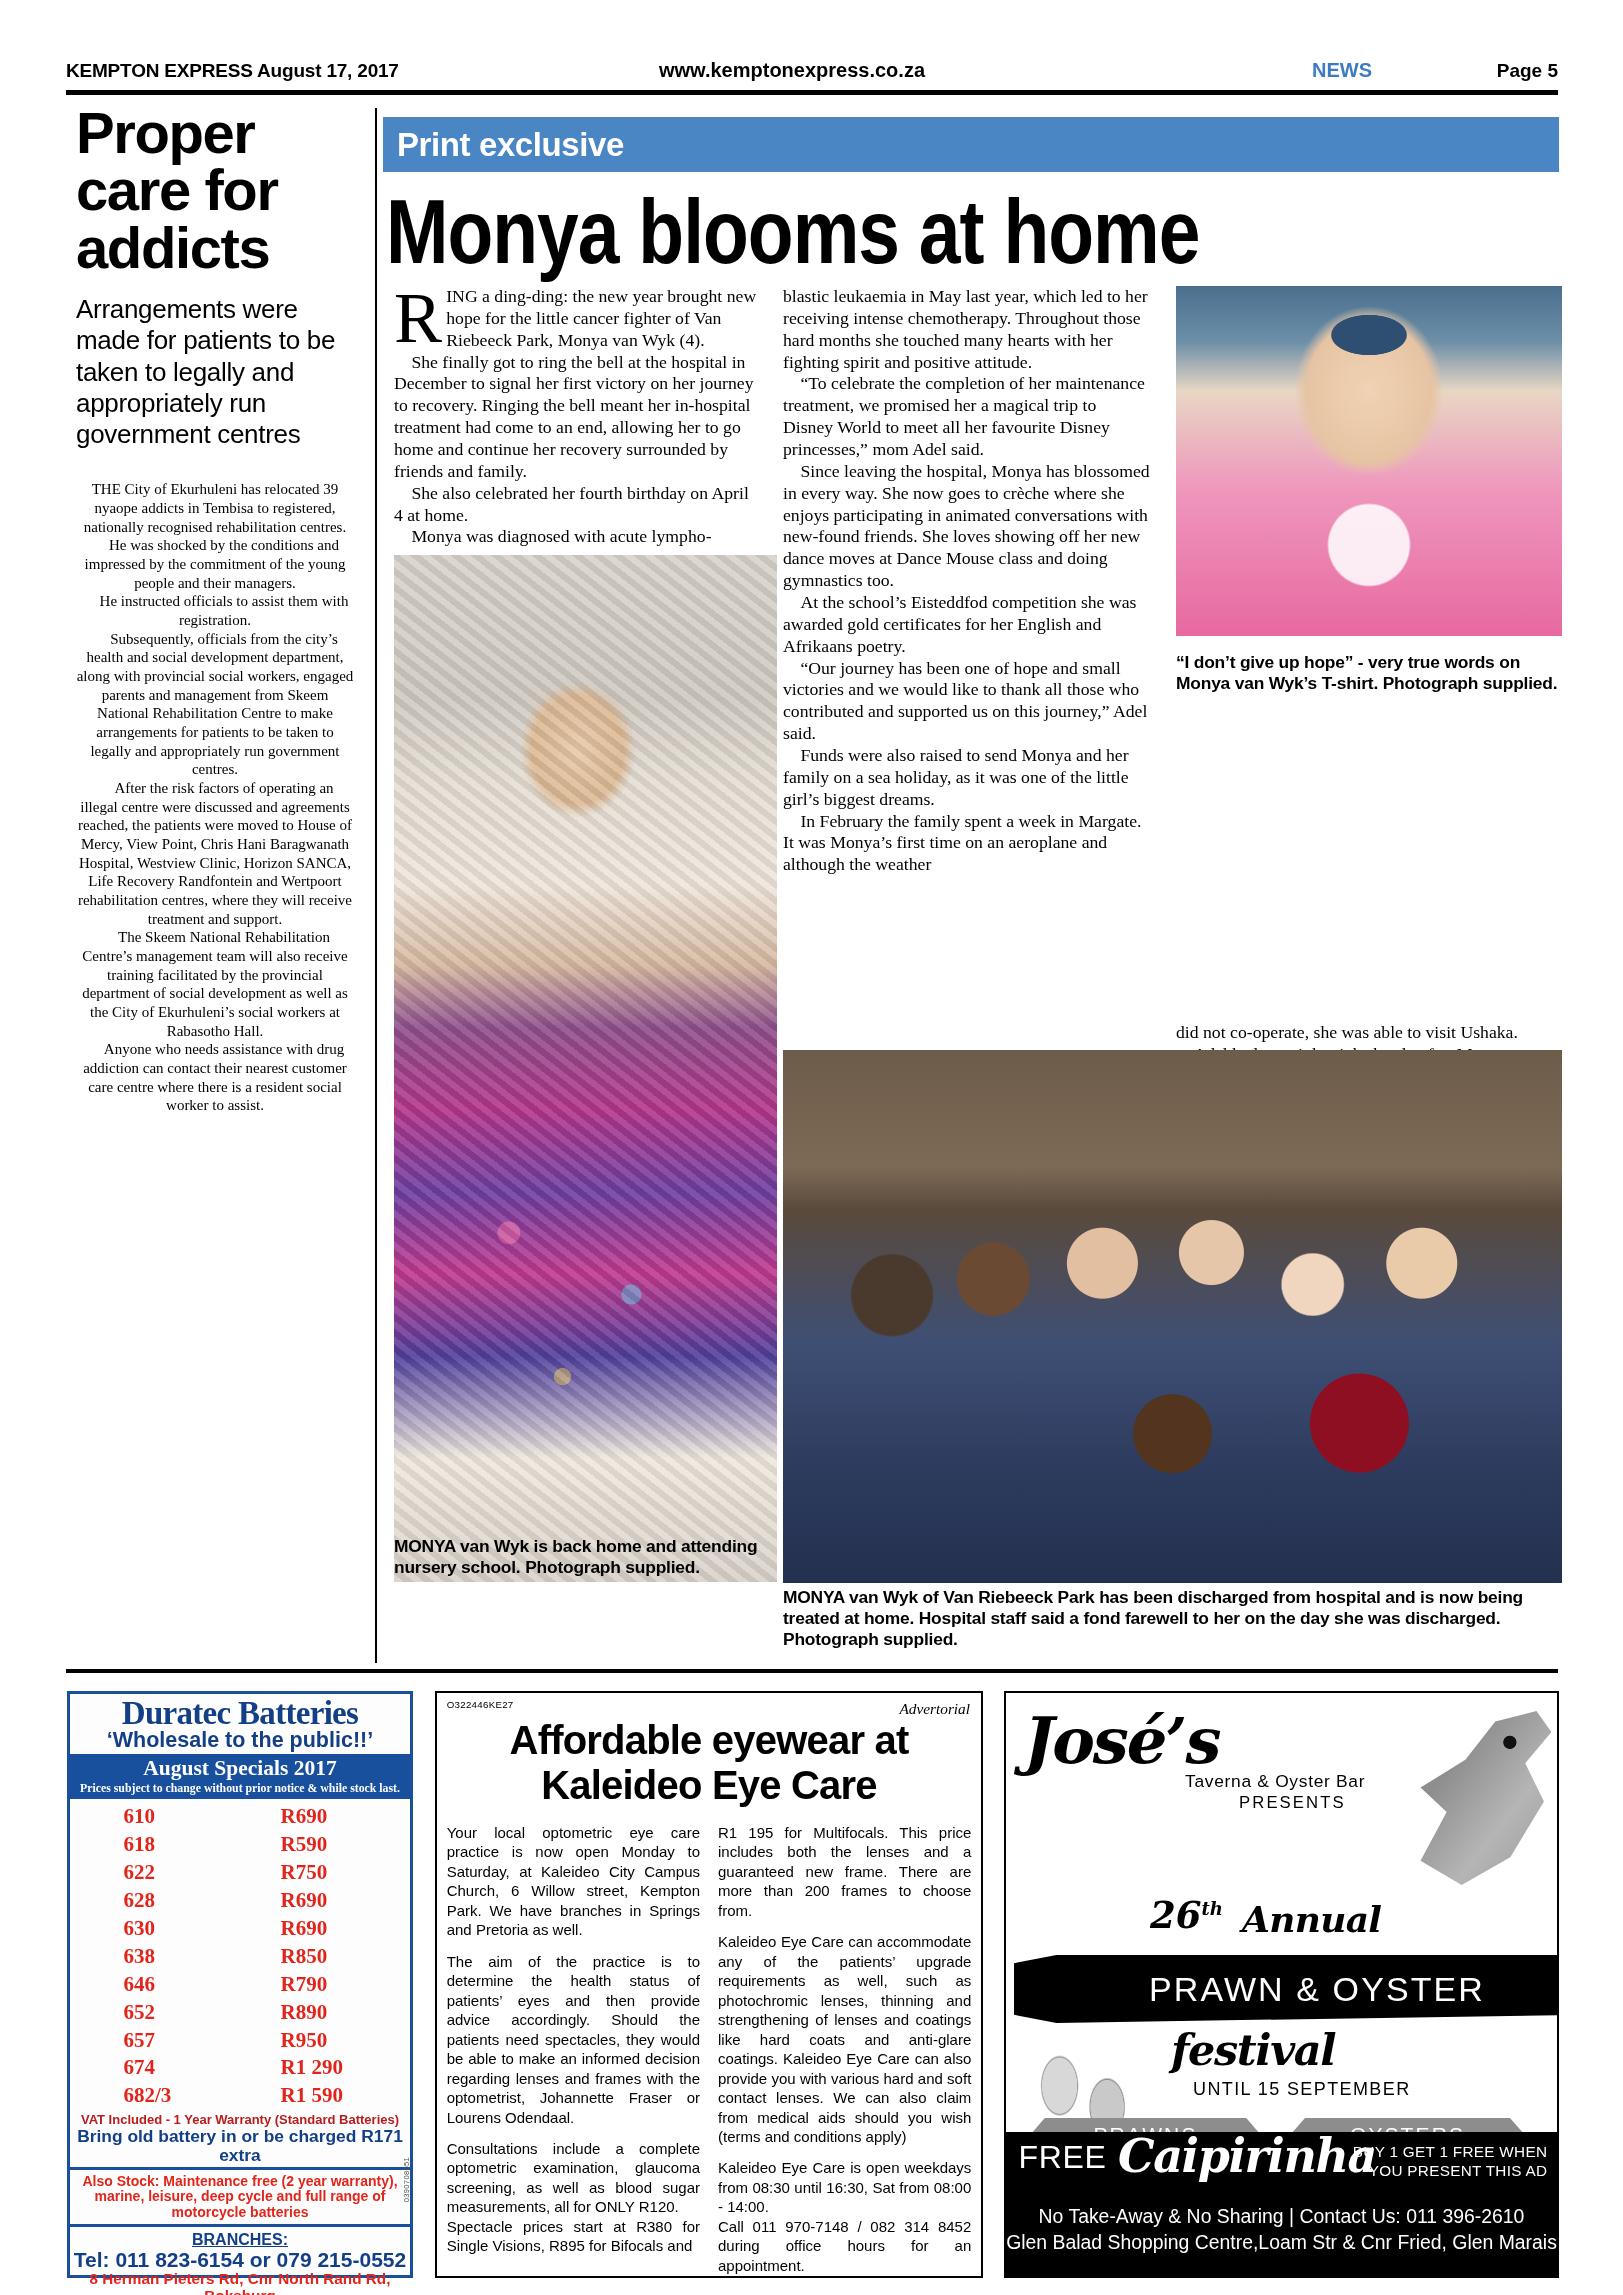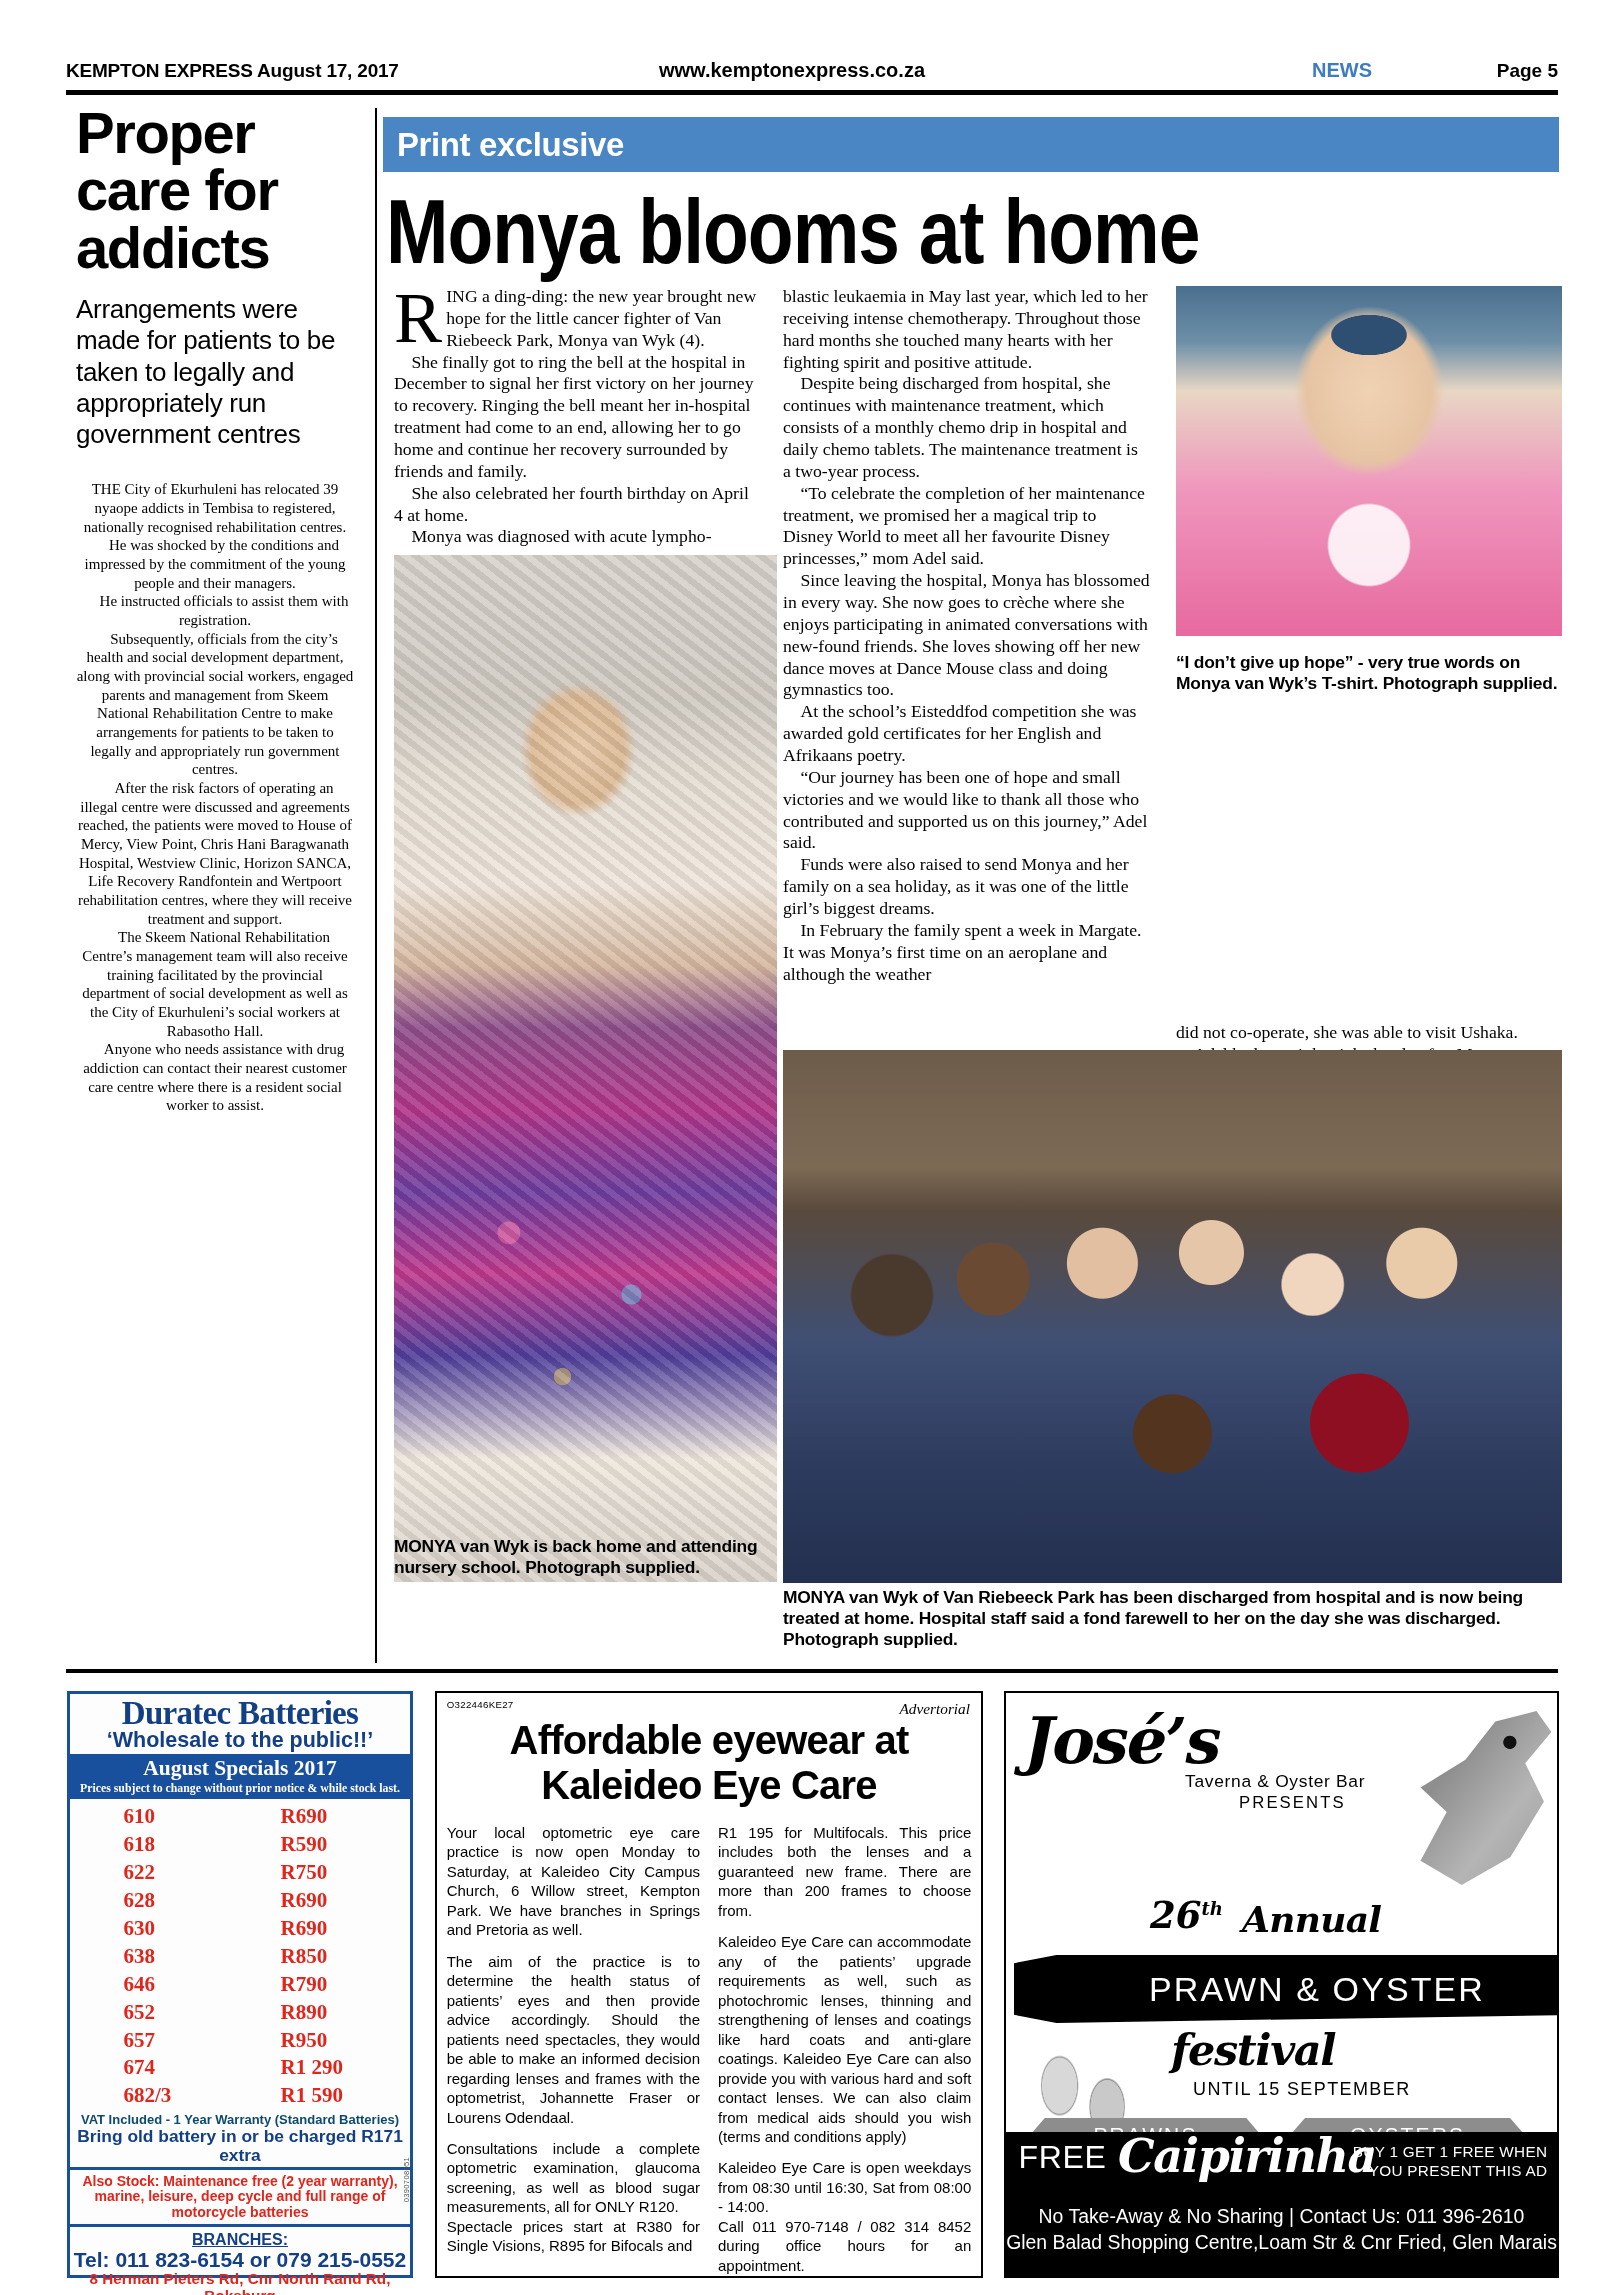--- a/index.html
+++ b/index.html
@@ -160,21 +160,21 @@
   .dur-band .b1 { font-family:"Liberation Serif",serif; font-weight: bold; font-size: 21.5px; }
   .dur-band .b2 { font-family:"Liberation Serif",serif; font-weight: bold; font-size: 11.8px; }
   .dur-table { padding: 4.2px 0 0; }
   .dur-row {
     display: flex; justify-content: center; gap: 90px;
     color: #e1251b; font-family: "Liberation Serif", serif; font-weight: bold; font-size: 21px;
     line-height: 1.33;
   }
   .dur-row .c1 { width: 67px; text-align: left; }
   .dur-row .c2 { width: 76px; text-align: left; }
-  .dur-note1 { text-align:center; color:#0c4a6e; font-weight:bold; font-size:13px; margin-top:2.1px; }
+  .dur-note1 { text-align:center; color:#b91c1c; font-weight:bold; font-size:13px; margin-top:2.1px; }
   .dur-note2 { text-align:center; color:#123f86; font-weight:bold; font-size:17.4px; line-height:1.05; }
   .dur-sep { height: 2.8px; background: #19509e; margin: 3.5px 0; }
   .dur-stock { text-align:center; color:#e1251b; font-weight:bold; font-size:14px; line-height:1.12; padding: 0 2.8px; }
   .dur-branch { text-align:center; color:#123f86; font-weight:bold; font-size:16px; text-decoration: underline; margin-top:1.4px;}
   .dur-tel { text-align:center; color:#123f86; font-weight:bold; font-size:21px; line-height:1.07; }
   .dur-addr { text-align:center; color:#e1251b; font-weight:bold; font-size:15.3px; line-height:1.08; }
   .dur-vcode {
     position:absolute; right:-1.4px; bottom:118px; font-size:7.6px; color:#555;
     transform: rotate(-90deg); transform-origin: right bottom; letter-spacing: 0.3px;
   }
@@ -307,21 +307,20 @@
 
 <div class="mcol" id="mcol-1">
   <p class="noind"><span class="dropcap">R</span><span>ING a ding-ding: the new year brought new hope for the little cancer fighter of Van Riebeeck Park, Monya van Wyk (4).</span></p>
   <p>She finally got to ring the bell at the hospital in December to signal her first victory on her journey to recovery. Ringing the bell meant her in-hospital treatment had come to an end, allowing her to go home and continue her recovery surrounded by friends and family.</p>
   <p>She also celebrated her fourth birthday on April 4 at home.</p>
   <p>Monya was diagnosed with acute lympho-</p>
 </div>
 
 <div class="mcol" id="mcol-2">
   <p class="noind">blastic leukaemia in May last year, which led to her receiving intense chemotherapy. Throughout those hard months she touched many hearts with her fighting spirit and positive attitude.</p>
-  <p>Despite being discharged from hospital, she continues with maintenance treatment, which consists of a monthly chemo drip in hospital and daily chemo tablets. The maintenance treatment is a two-year process.</p>
   <p>“To celebrate the completion of her maintenance treatment, we promised her a magical trip to Disney World to meet all her favourite Disney princesses,” mom Adel said.</p>
   <p>Since leaving the hospital, Monya has blossomed in every way. She now goes to crèche where she enjoys participating in animated conversations with new-found friends. She loves showing off her new dance moves at Dance Mouse class and doing gymnastics too.</p>
   <p>At the school’s Eisteddfod competition she was awarded gold certificates for her English and Afrikaans poetry.</p>
   <p>“Our journey has been one of hope and small victories and we would like to thank all those who contributed and supported us on this journey,” Adel said.</p>
   <p>Funds were also raised to send Monya and her family on a sea holiday, as it was one of the little girl’s biggest dreams.</p>
   <p>In February the family spent a week in Margate. It was Monya’s first time on an aeroplane and although the weather</p>
 </div>
 
 <div class="mcol" id="mcol-3">
   <p class="noind">did not co-operate, she was able to visit Ushaka.</p>

